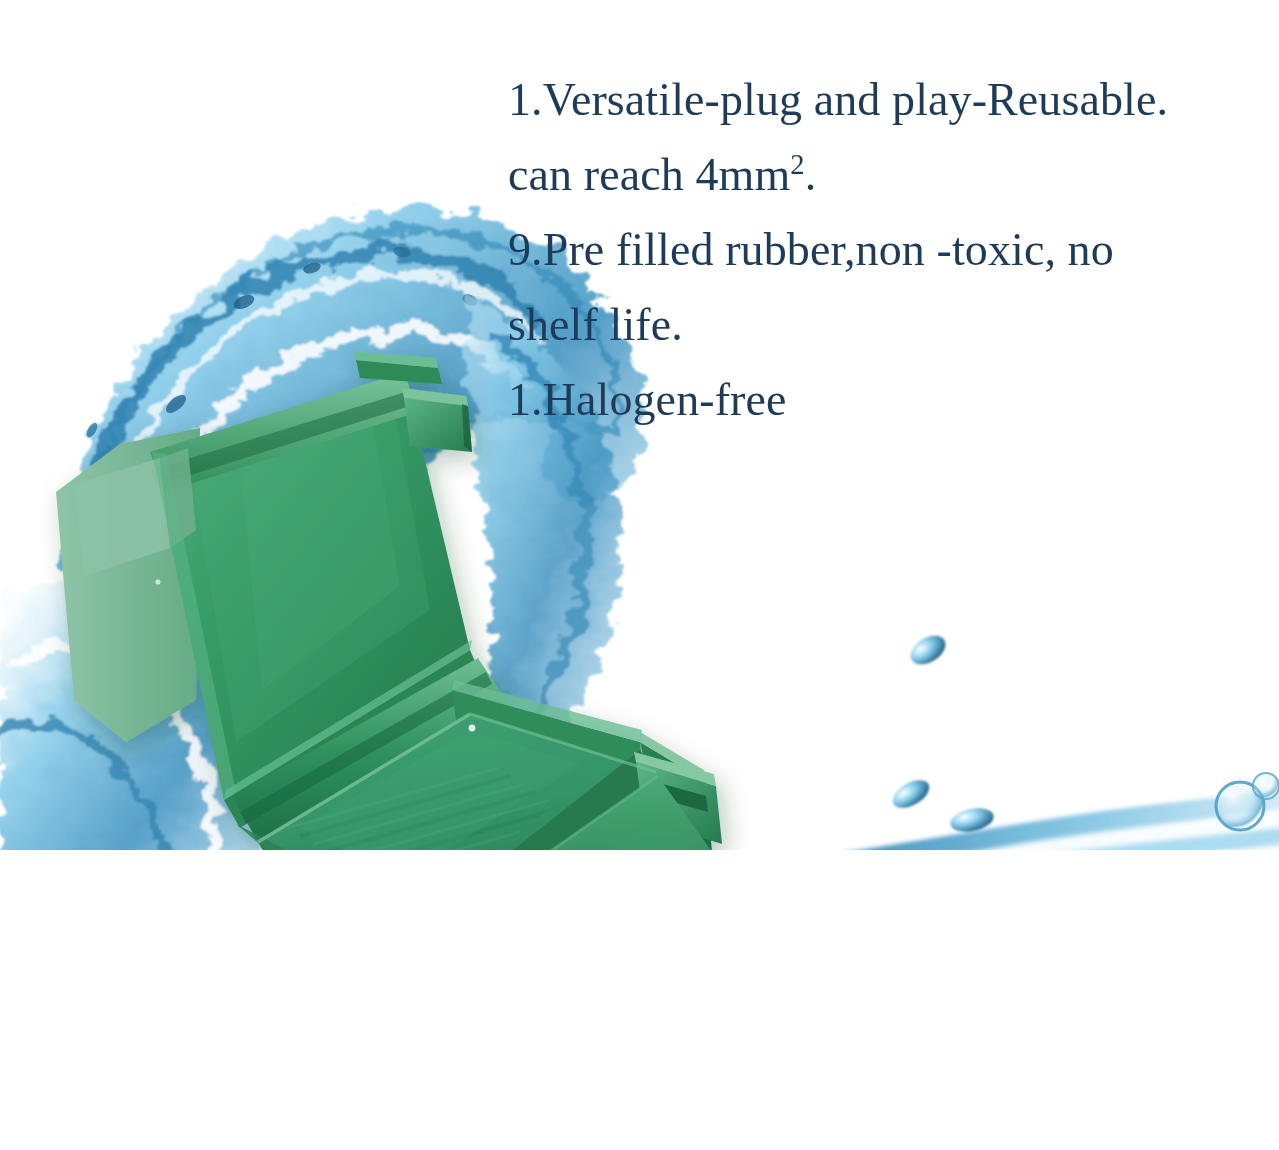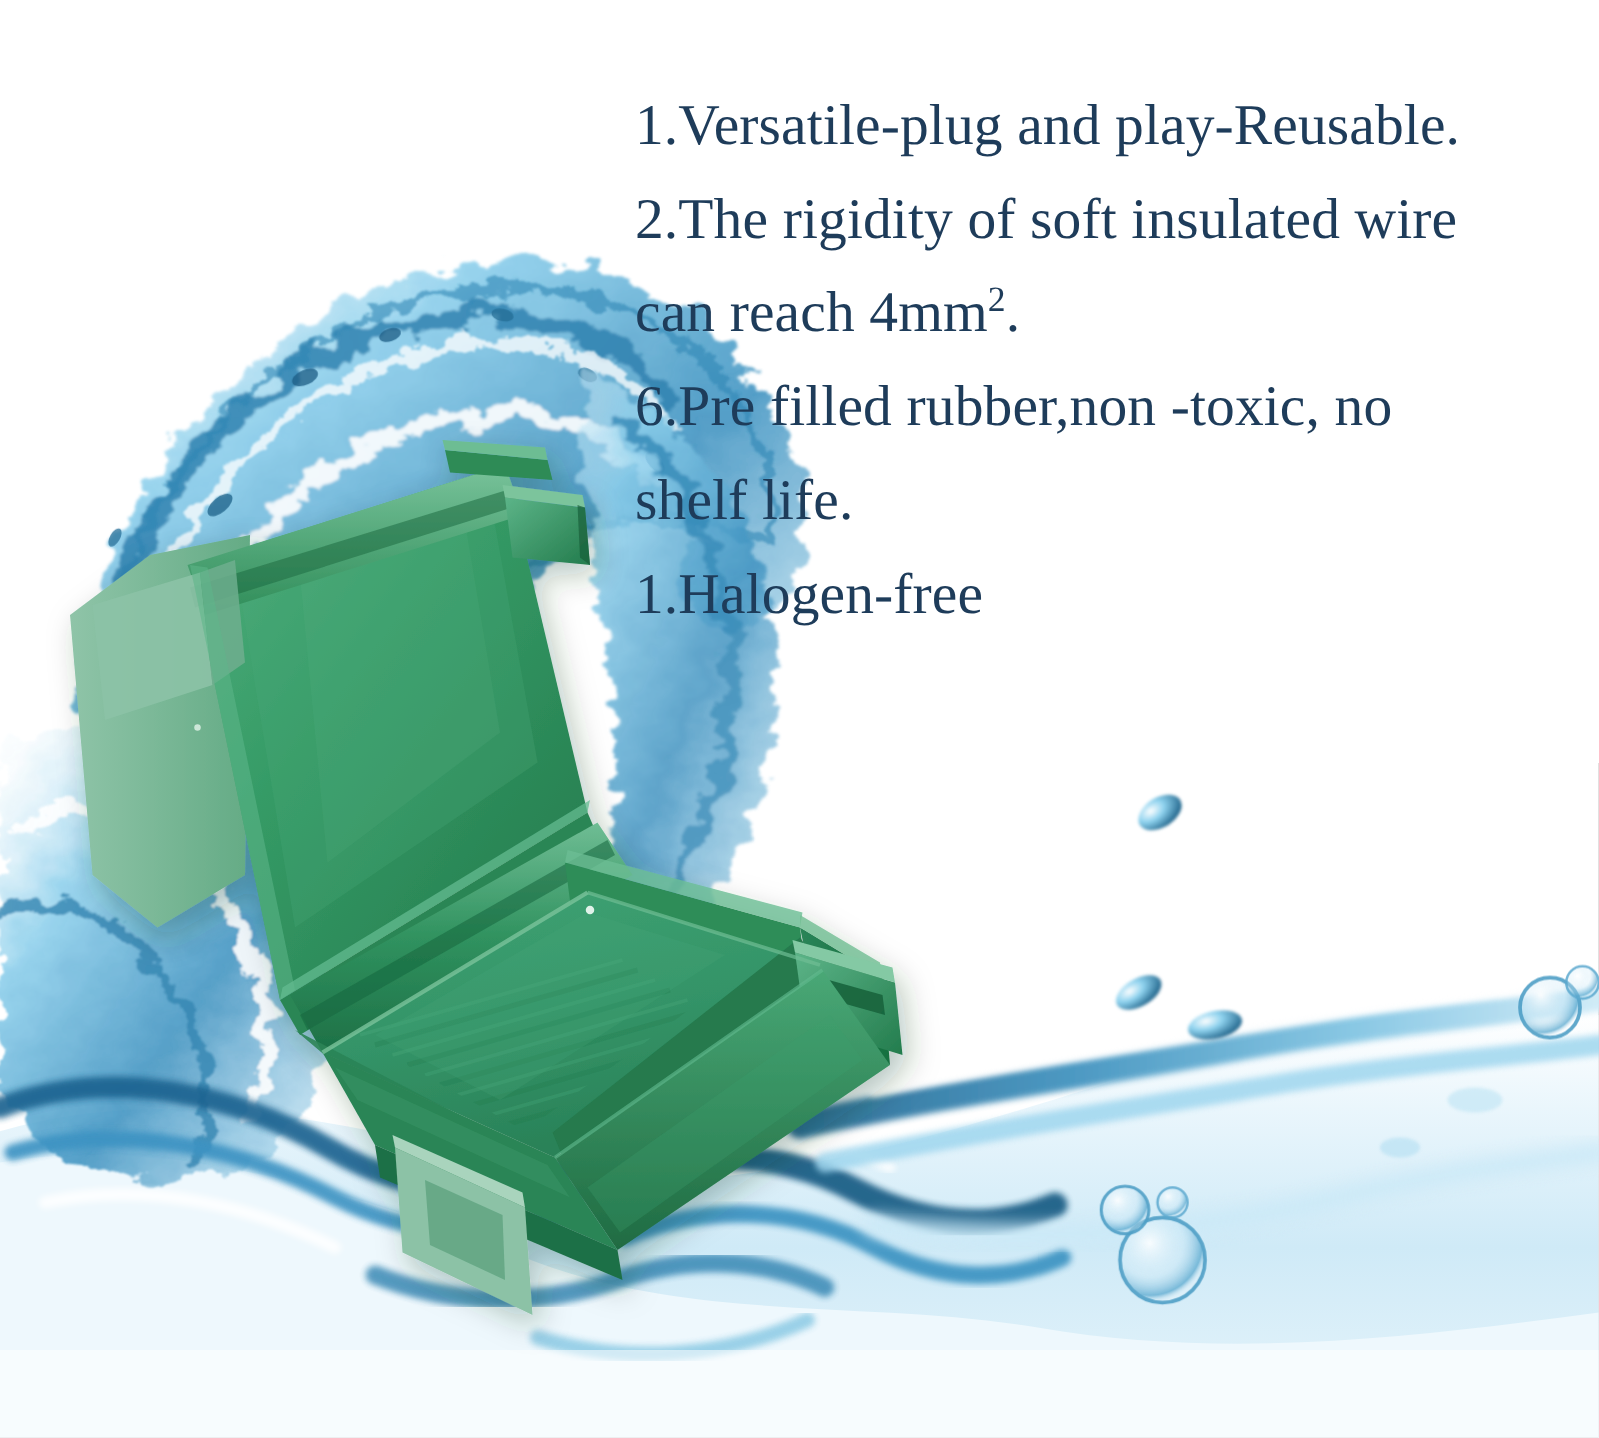--- a/index.html
+++ b/index.html
@@ -3,21 +3,21 @@
 <meta charset="utf-8">
 <style>
   html, body {
     margin: 0;
     padding: 0;
     background: #ffffff;
   }
   #stage {
     position: relative;
     width: 1279px;
-    height: 1150px;
+    height: 850px;
     overflow: hidden;
     background: #a3a3a3;
     font-family: "Liberation Serif", "DejaVu Serif", serif;
   }
 
   
   #scene {
     position: absolute;
     inset: 0;
     width: 1279px;
@@ -369,20 +369,19 @@
       <circle cx="158" cy="582" r="2.6" fill="#e3f4ea" opacity="0.8"></circle>
 
       <path d="M258,842 L470,714" fill="none" stroke="#7ac39b" stroke-width="3.5" opacity="0.8"></path>
       <path d="M470,714 L656,772" fill="none" stroke="#6fbd94" stroke-width="3" opacity="0.7"></path>
       <path d="M444,926 L658,776" fill="none" stroke="#63bb90" stroke-width="3" opacity="0.6"></path>
     </g>
   </svg>
 
   <div id="features">
     <div class="feature-line">1.Versatile-plug and play-Reusable.</div>
-    <div class="feature-line">2.The rigidity of soft insulated wire</div>
     <div class="feature-line"><span>can reach 4mm</span><sup>2</sup><span>.</span></div>
-    <div class="feature-line">6.Pre filled rubber,non -toxic, no</div>
+    <div class="feature-line">9.Pre filled rubber,non -toxic, no</div>
     <div class="feature-line">shelf life.</div>
     <div class="feature-line">1.Halogen-free</div>
   </div>
 
 </div>
 
 </body></html>

